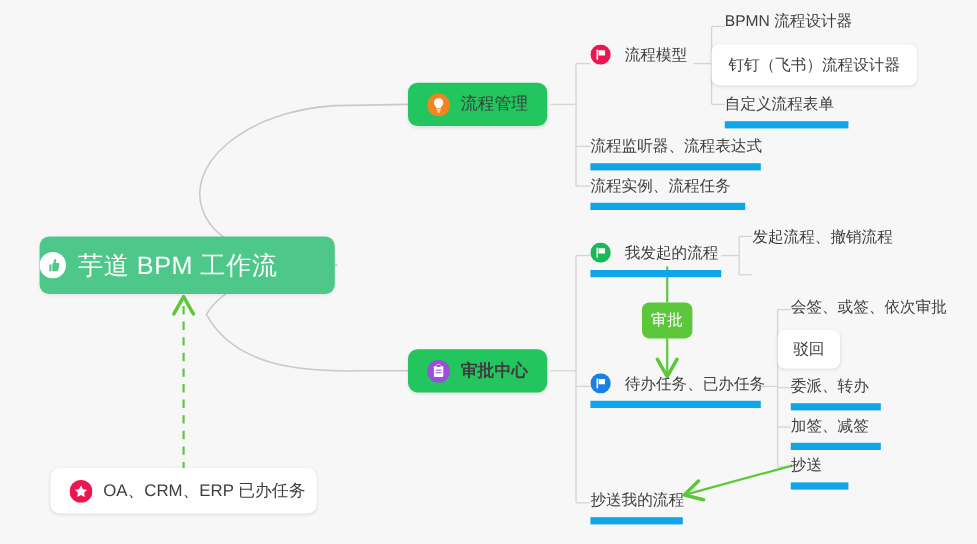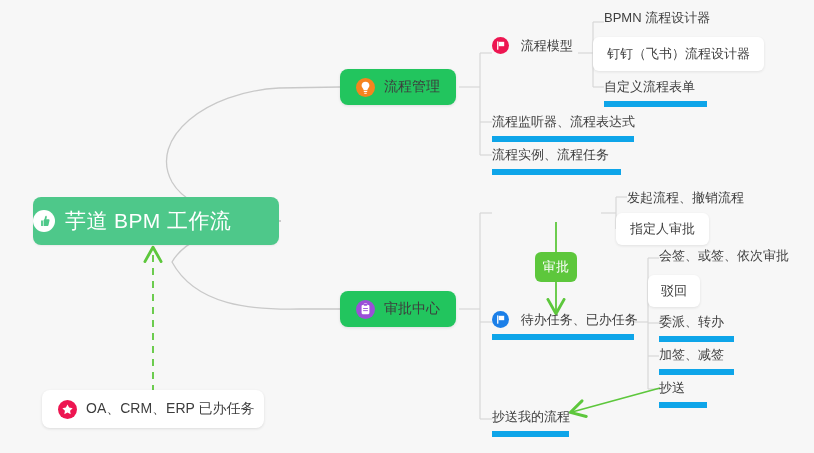--- a/index.html
+++ b/index.html
@@ -257,39 +257,46 @@
     <span class="lf-txt">自定义流程表单</span>
   </div>
 
   <div class="leaf ul" style="left:492px; top:112px; width:142px;">
     <span class="lf-txt">流程监听器、流程表达式</span>
   </div>
   <div class="leaf ul" style="left:492px; top:145px; width:129px;">
     <span class="lf-txt">流程实例、流程任务</span>
   </div>
 
-  <div class="pill" style="left:340px; top:291px;">
+  <div class="pill" style="left:340px; top:291px;font-weight:bold;">
     <span class="ico">
       <svg width="19" height="19" viewBox="0 0 19 19">
         <circle cx="9.5" cy="9.5" r="9.5" fill="#9b4fd8"></circle>
         <rect x="5.6" y="4.9" width="7.8" height="9.3" rx="1.1" fill="#ffffff"></rect>
         <rect x="7.7" y="3.6" width="3.6" height="2.3" rx="0.8" fill="#ffffff"></rect>
         <rect x="7.7" y="3.9" width="3.6" height="1.9" rx="0.7" fill="#9b4fd8"></rect>
         <rect x="7.1" y="8.0" width="4.8" height="0.9" fill="#9b4fd8"></rect>
         <rect x="7.1" y="10.2" width="4.8" height="0.9" fill="#9b4fd8"></rect>
       </svg>
     </span>
     <span class="txt">审批中心</span>
   </div>
 
+  <div class="leaf ul" style="left:492px; top:201px; width:109px;">
+    <span class="ico">
+      <svg width="17" height="17" viewBox="0 0 17 17">
+        <circle cx="8.5" cy="8.5" r="8.5" fill="#19b955"></circle>
+        <rect x="5.1" y="4.3" width="1.3" height="8.4" rx="0.55" fill="#ffffff"></rect>
+        <path d="M6.8 4.8 L12.2 4.8 L12.2 9.2 L6.8 9.2 Z" fill="#ffffff"></path>
+      </svg>
+    </span>
+    <span class="lf-txt">我发起的流程</span>
+  </div>
   <div class="leaf" style="left:627px; top:188px;">
     <span class="lf-txt">发起流程、撤销流程</span>
-  </div>
-  <div class="cardleaf" style="left:616px; top:213px; height:32px;">
-    <span>指定人审批</span>
   </div>
 
   <div class="leaf ul" style="left:492px; top:310px; width:142px;">
     <span class="ico">
       <svg width="17" height="17" viewBox="0 0 17 17">
         <circle cx="8.5" cy="8.5" r="8.5" fill="#1b7fe8"></circle>
         <rect x="5.1" y="4.3" width="1.3" height="8.4" rx="0.55" fill="#ffffff"></rect>
         <path d="M6.8 4.8 L12.2 4.8 L12.2 9.2 L6.8 9.2 Z" fill="#ffffff"></path>
       </svg>
     </span>

